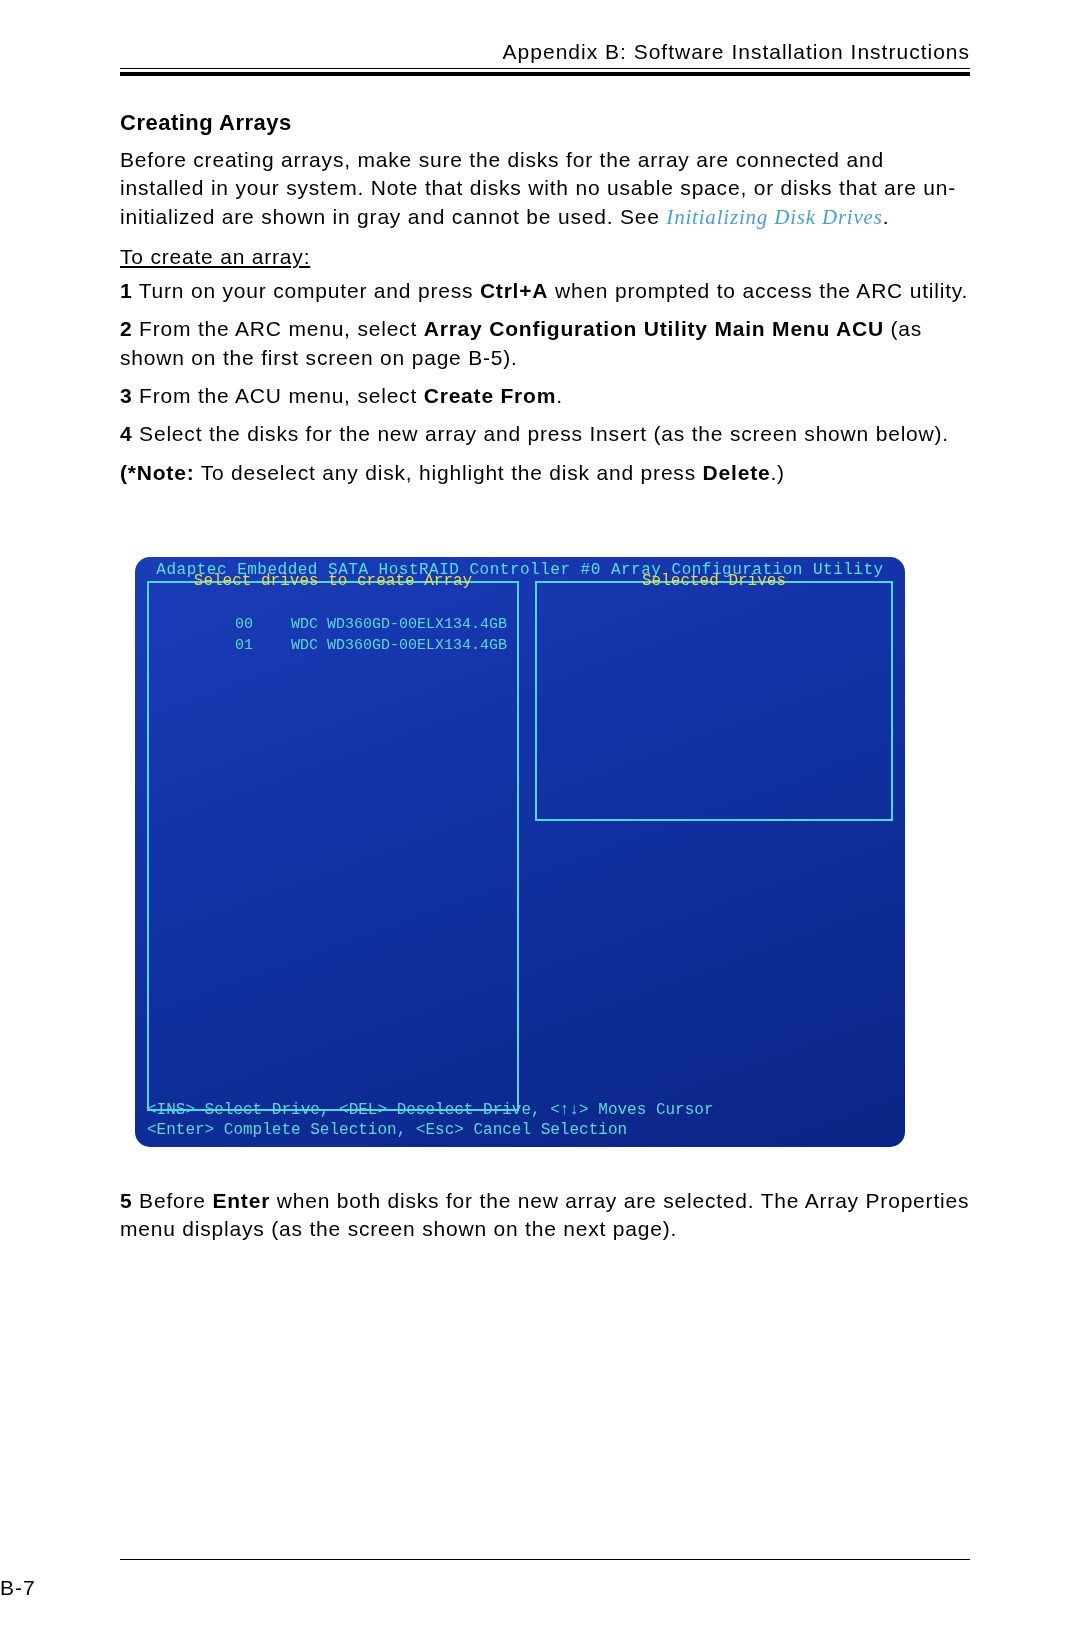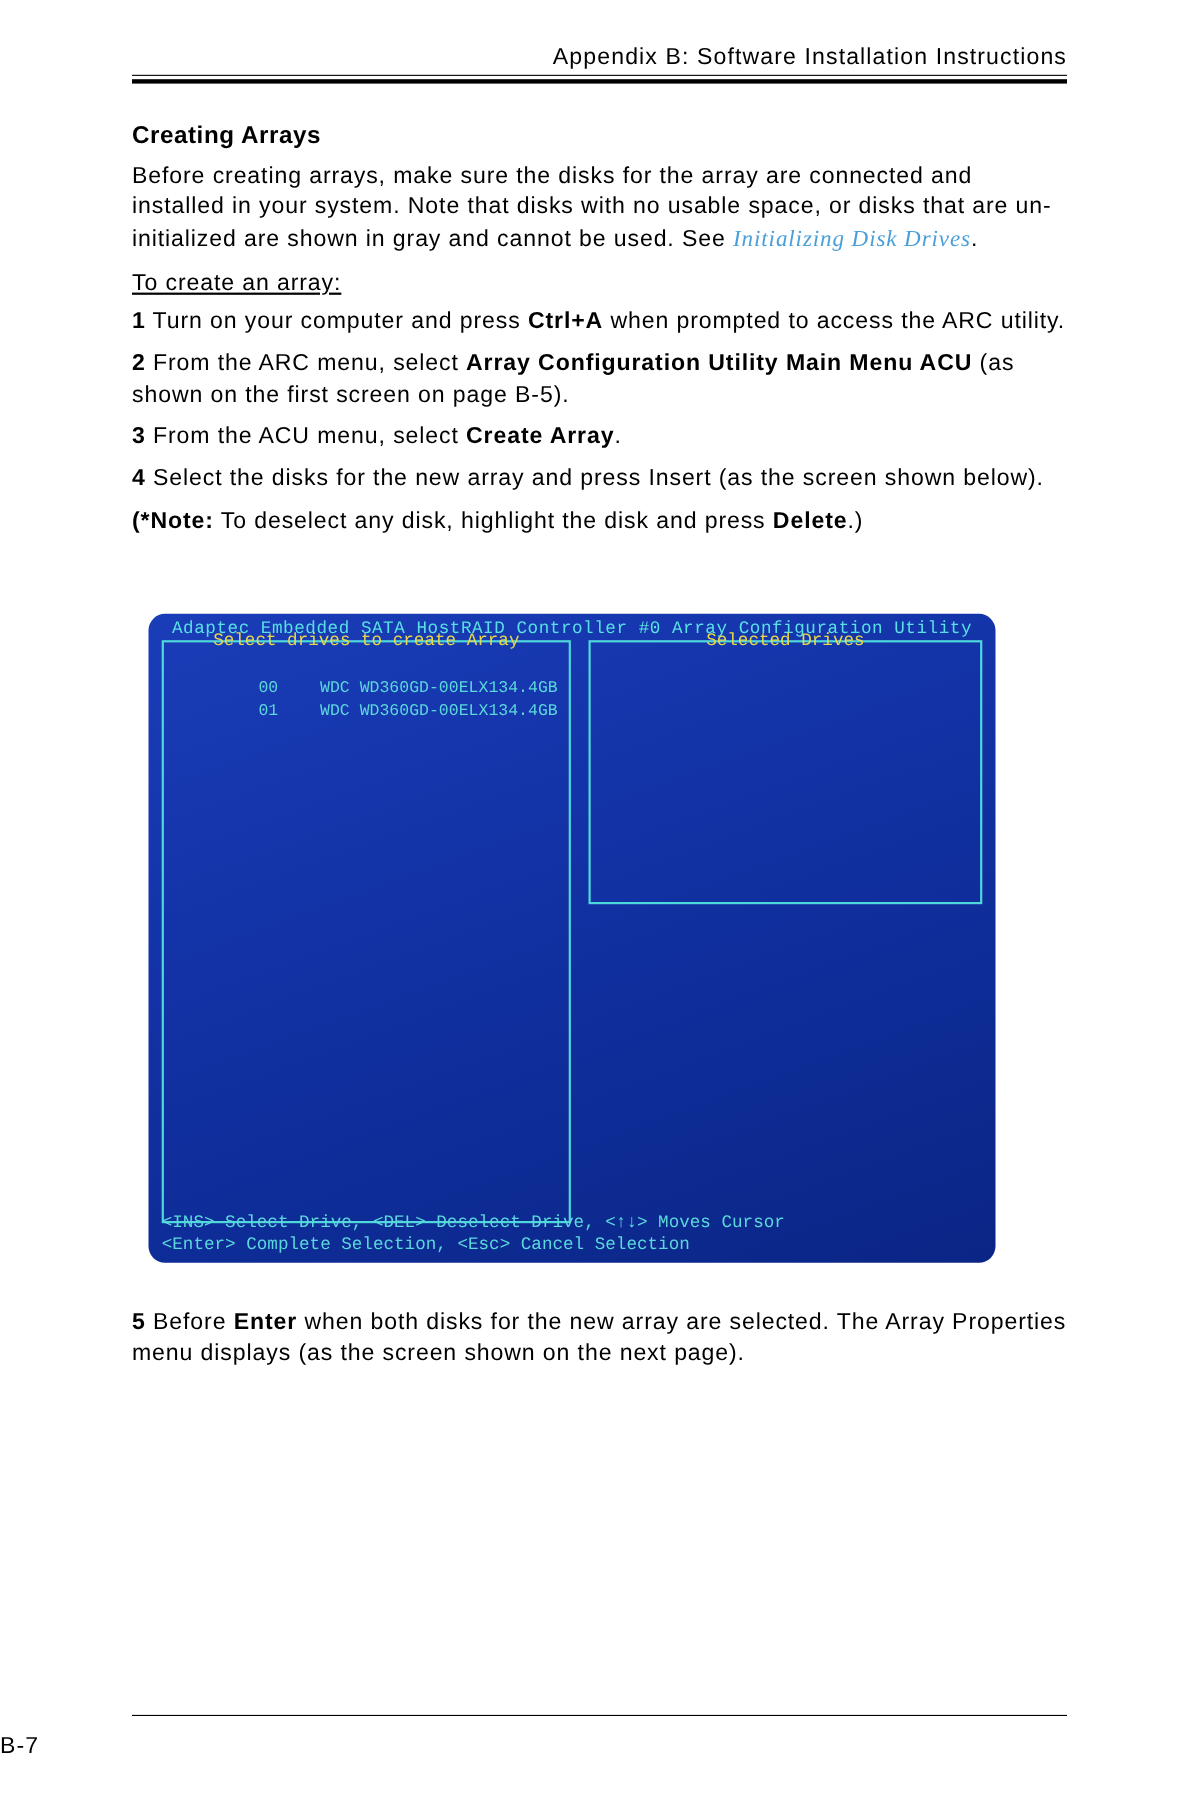--- a/index.html
+++ b/index.html
@@ -163,21 +163,21 @@
 
   <p class="step">
     <span class="b">1</span><span> Turn on your computer and press </span><span class="b">Ctrl+A</span><span> when prompted to access the ARC utility.</span>
   </p>
 
   <p class="step">
     <span class="b">2</span><span> From the ARC menu, select </span><span class="b">Array Configuration Utility Main Menu ACU</span><span> (as shown on the first screen on page B-5).</span>
   </p>
 
   <p class="step">
-    <span class="b">3</span><span> From the ACU menu, select </span><span class="b">Create Array</span><span>.</span>
+    <span class="b">3</span><span> From the ACU menu, select </span><span class="b">Create From</span><span>.</span>
   </p>
 
   <p class="step">
     <span class="b">4</span><span> Select the disks for the new array and press Insert (as the screen shown below).</span>
   </p>
 
   <p class="step">
     <span class="b">(*Note:</span><span> To deselect any disk, highlight the disk and press </span><span class="b">Delete</span><span>.)</span>
   </p>
 

